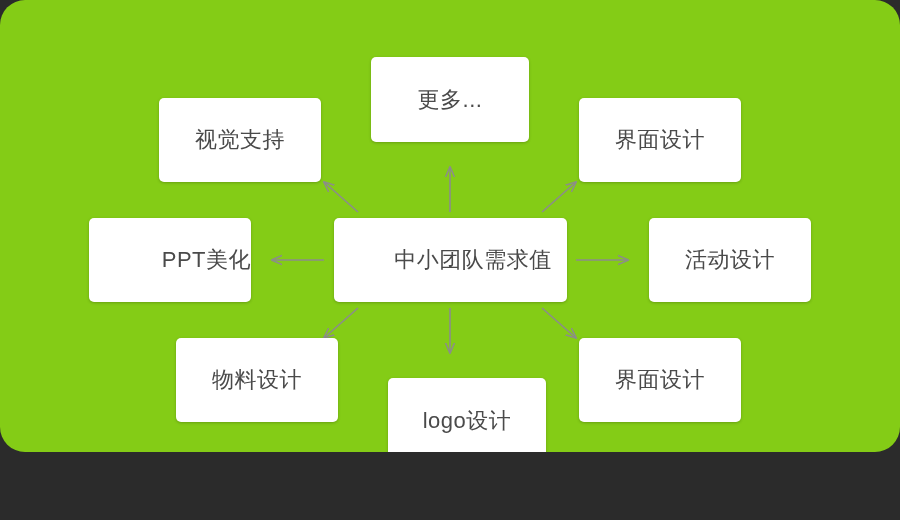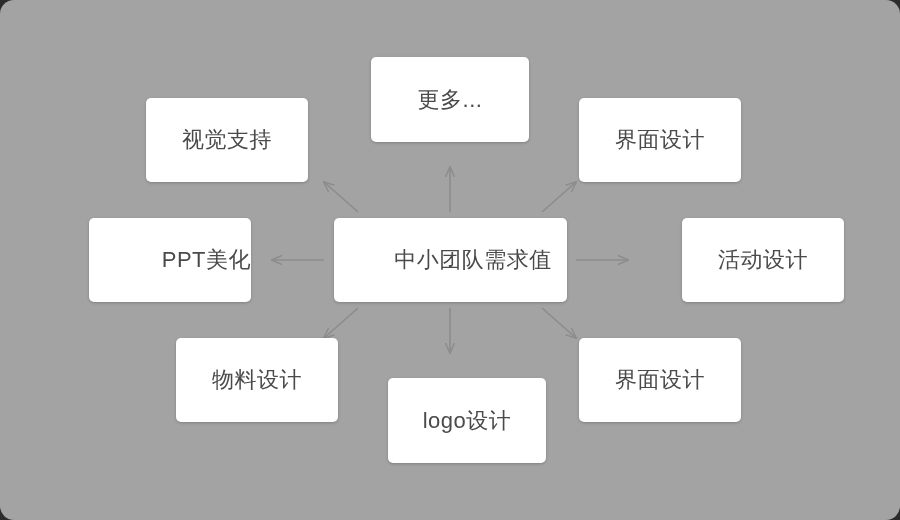--- a/index.html
+++ b/index.html
@@ -47,50 +47,50 @@
   }
   .node-label {
     display: block;
     line-height: 1;
     white-space: nowrap;
   }
 </style>
 </head>
 <body style="background: rgb(43, 43, 43);">
 
-<div id="canvas" style="width: 900px; height: 520px; background: #a3a3a3; border-radius: 14px;">
+<div id="canvas" style="width: 900px; height: 452px; background: #84cc16; border-radius: 25px;">
   <div id="diagram-layer">
     <svg class="arrows" viewBox="0 0 900 520" xmlns="http://www.w3.org/2000/svg">
         <defs>
           <marker id="arrowhead" viewBox="0 0 10 10" refX="9" refY="5" markerWidth="7" markerHeight="7" orient="auto-start-reverse" markerUnits="strokeWidth">
             <path d="M 0 1 L 9.5 5 L 0 9" fill="none" stroke="#8c8c8c" stroke-width="1.3" stroke-linecap="round" stroke-linejoin="round"></path>
           </marker>
         </defs>
         <line x1="450" y1="212" x2="450" y2="167" stroke="#8c8c8c" stroke-width="1.6" marker-end="url(#arrowhead)"></line>
         <line x1="450" y1="308" x2="450" y2="353" stroke="#8c8c8c" stroke-width="1.6" marker-end="url(#arrowhead)"></line>
         <line x1="324" y1="260" x2="272" y2="260" stroke="#8c8c8c" stroke-width="1.6" marker-end="url(#arrowhead)"></line>
         <line x1="576" y1="260" x2="628" y2="260" stroke="#8c8c8c" stroke-width="1.6" marker-end="url(#arrowhead)"></line>
         <line x1="358" y1="212" x2="324" y2="182" stroke="#8c8c8c" stroke-width="1.6" marker-end="url(#arrowhead)"></line>
         <line x1="542" y1="212" x2="576" y2="182" stroke="#8c8c8c" stroke-width="1.6" marker-end="url(#arrowhead)"></line>
         <line x1="358" y1="308" x2="324" y2="338" stroke="#8c8c8c" stroke-width="1.6" marker-end="url(#arrowhead)"></line>
         <line x1="542" y1="308" x2="576" y2="338" stroke="#8c8c8c" stroke-width="1.6" marker-end="url(#arrowhead)"></line>
       </svg>
   <div class="node" style="left: 371px; top: 57px; width: 158px; height: 85px; background: rgb(255, 255, 255); color: rgb(74, 74, 74);">
         <span class="node-label">更多...</span>
       </div>
-      <div class="node" style="left: 146px; top: 98px; width: 162px; height: 84px; background: rgb(255, 255, 255); color: rgb(74, 74, 74);">
+      <div class="node" style="left: 159px; top: 98px; width: 162px; height: 84px; background: rgb(255, 255, 255); color: rgb(74, 74, 74);">
         <span class="node-label">视觉支持</span>
       </div>
       <div class="node" style="left: 579px; top: 98px; width: 162px; height: 84px; background: rgb(255, 255, 255); color: rgb(74, 74, 74);">
         <span class="node-label">界面设计</span>
       </div>
       <div class="node" style="left: 89px; top: 218px; width: 162px; height: 84px; background: rgb(255, 255, 255); color: rgb(74, 74, 74); justify-content: flex-end;">
         <span class="node-label">PPT美化</span>
       </div>
-      <div class="node" style="left: 649px; top: 218px; width: 162px; height: 84px; background: rgb(255, 255, 255); color: rgb(74, 74, 74); margin-left: 33px;">
+      <div class="node" style="left: 649px; top: 218px; width: 162px; height: 84px; background: rgb(255, 255, 255); color: rgb(74, 74, 74);">
         <span class="node-label">活动设计</span>
       </div>
       <div class="node" style="left: 176px; top: 338px; width: 162px; height: 84px; background: rgb(255, 255, 255); color: rgb(74, 74, 74);">
         <span class="node-label">物料设计</span>
       </div>
       <div class="node" style="left: 579px; top: 338px; width: 162px; height: 84px; background: rgb(255, 255, 255); color: rgb(74, 74, 74);">
         <span class="node-label">界面设计</span>
       </div>
       <div class="node" style="left: 388px; top: 378px; width: 158px; height: 85px; background: rgb(255, 255, 255); color: rgb(74, 74, 74);">
         <span class="node-label">logo设计</span>

